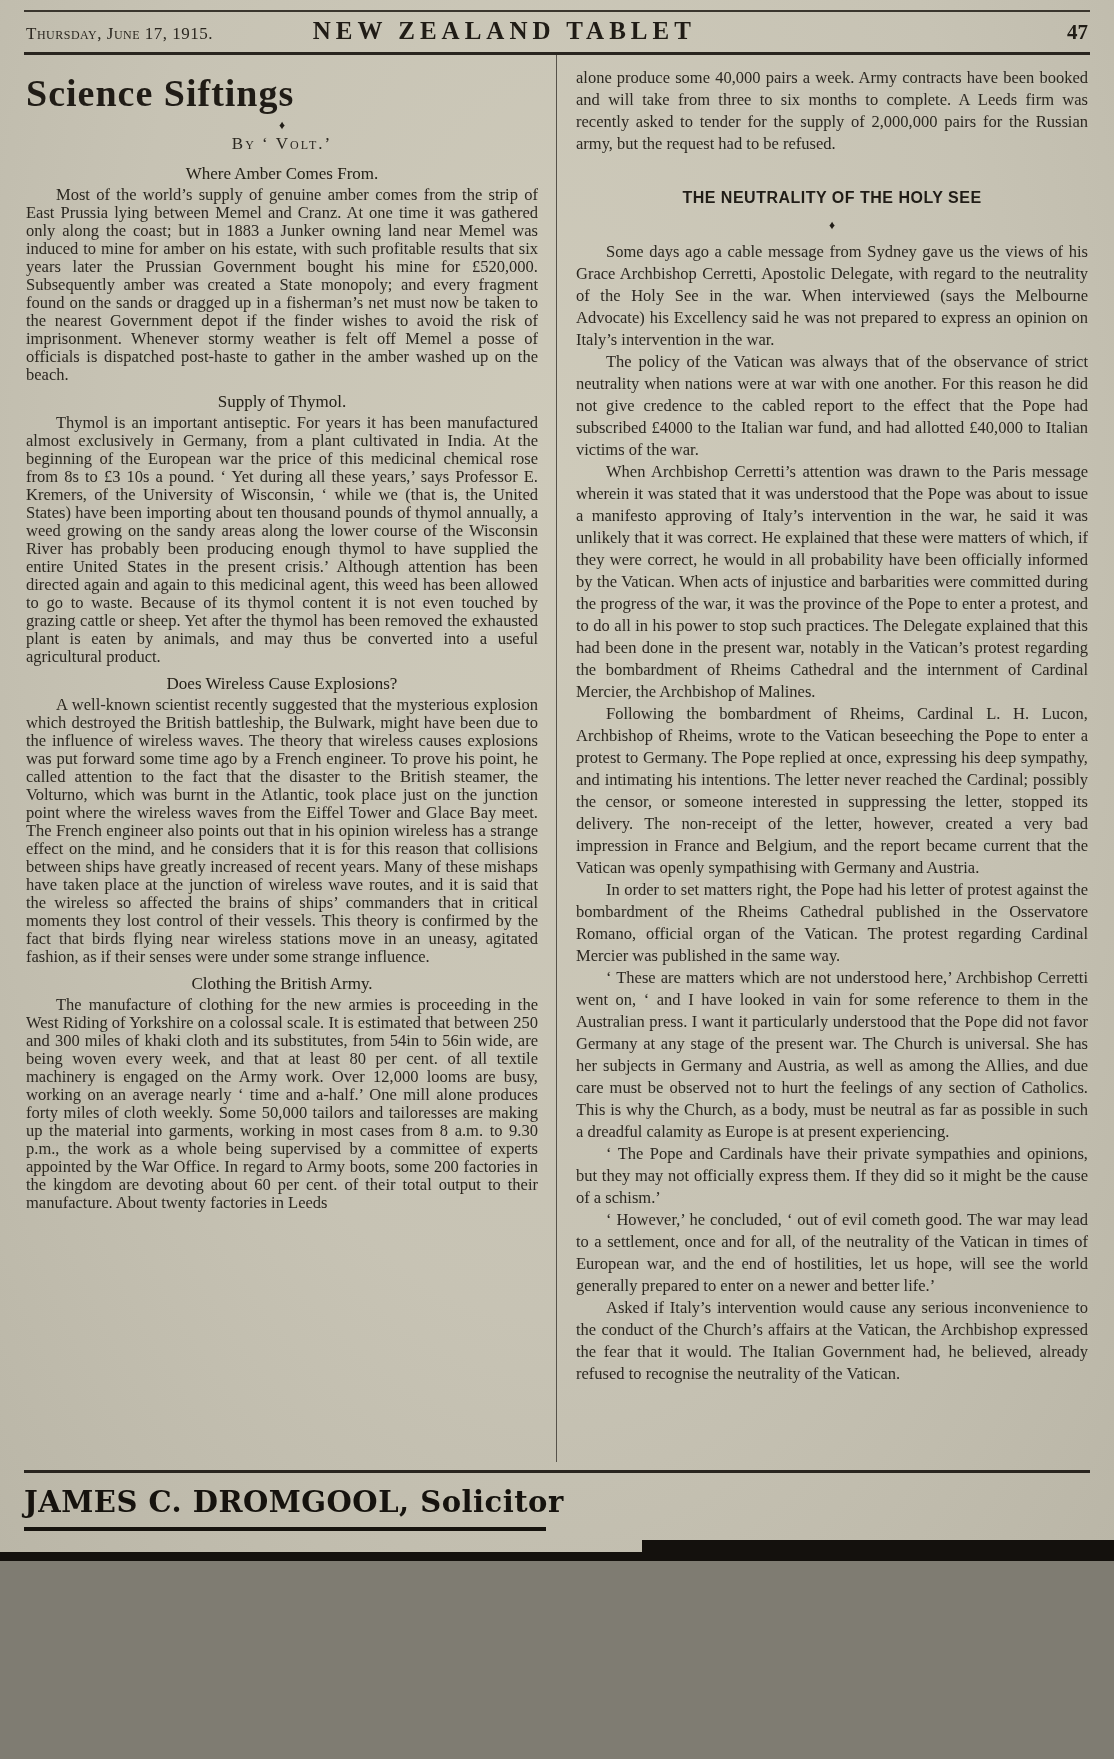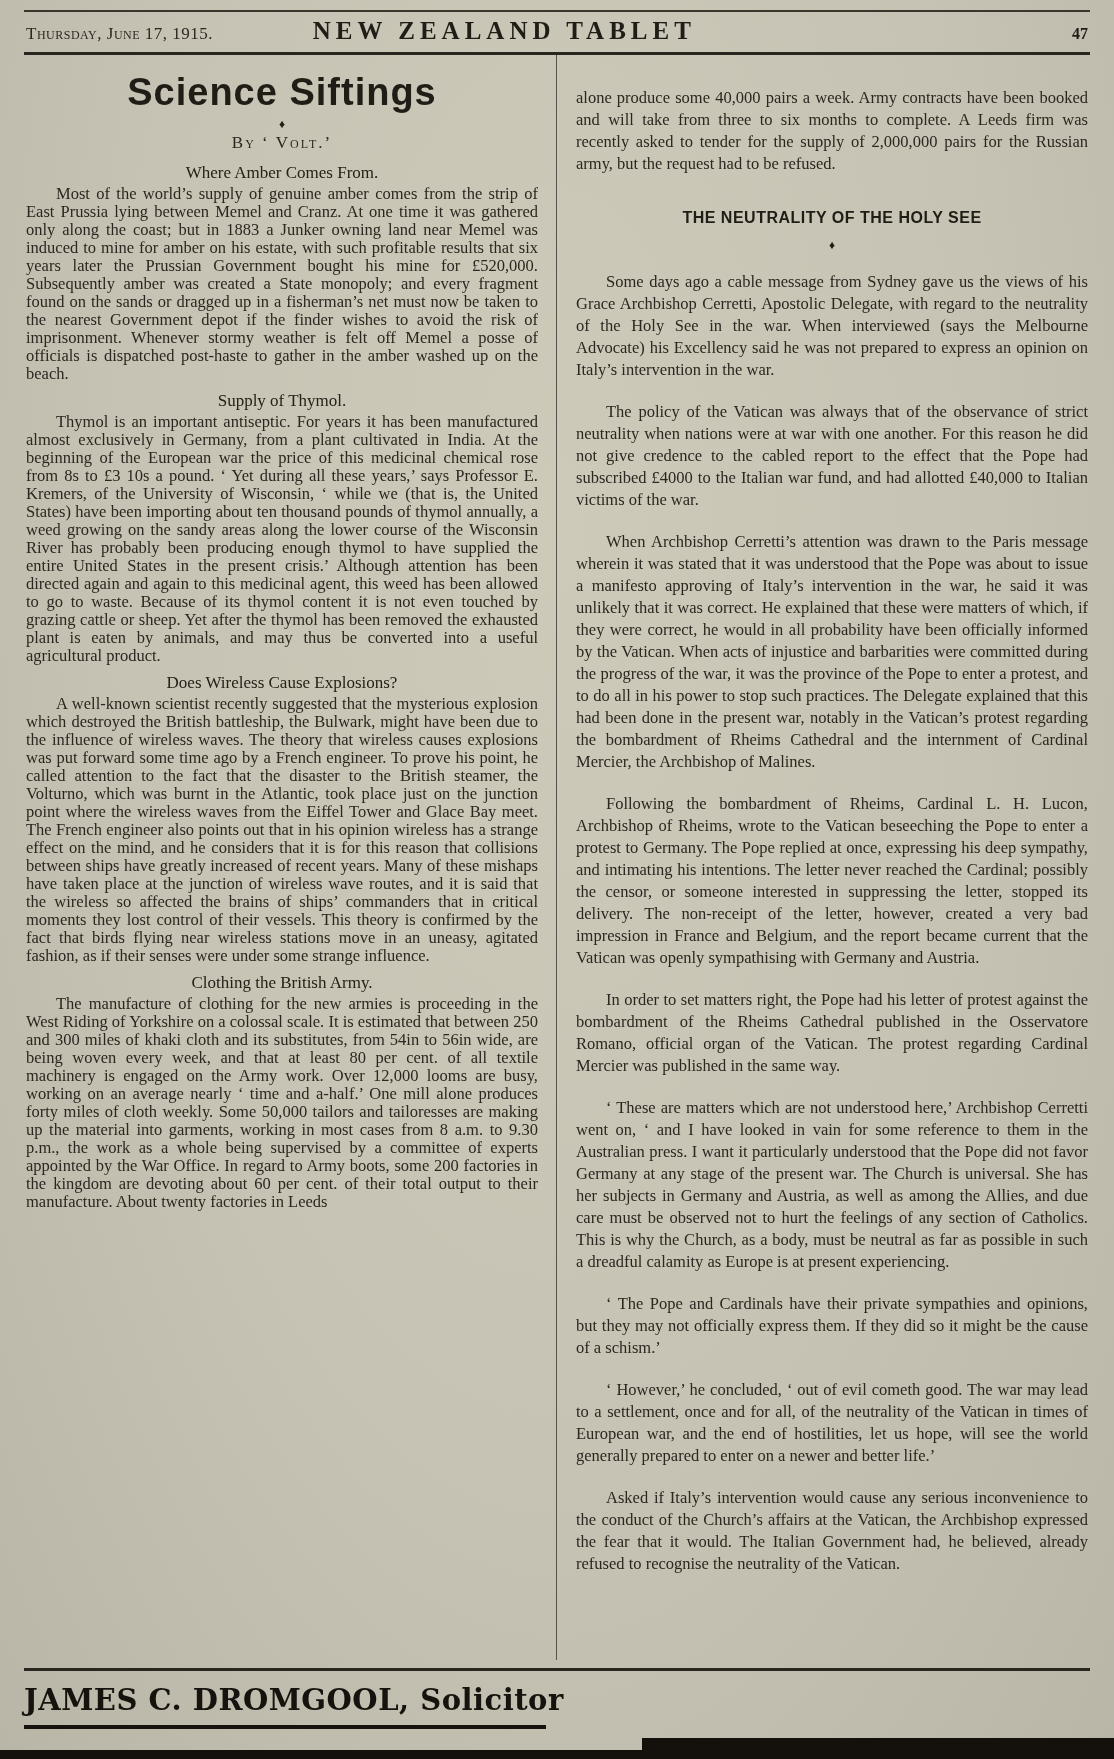--- a/index.html
+++ b/index.html
@@ -2,21 +2,21 @@
 <html><head>
 <meta charset="utf-8">
 <style>
   html, body { margin: 0; padding: 0; }
   body {
     background: #7f7c72;
     font-family: "Liberation Serif", "DejaVu Serif", serif;
   }
   .page {
     width: 1114px;
-    height: 1759px;
+    height: 1561px;
     margin: 0 auto;
     position: relative;
     display: flex;
     flex-direction: column;
     background: radial-gradient(ellipse at 50% 30%, #cecaba 0%, #c7c3b4 55%, #bab6a7 100%);
     color: #2b2720;
     overflow: hidden;
   }
 
   
@@ -39,40 +39,39 @@
     flex: 1;
     text-align: left;
     font-size: 25px;
     font-weight: bold;
     letter-spacing: 5px;
     color: #201c16;
   }
   .masthead-page {
     width: 27%;
     text-align: right;
-    font-size: 16px;
+    font-size: 21px;
     font-weight: bold;
     color: #201c16;
   }
 
   
   .columns {
     flex: 1 1 auto;
     display: flex;
     margin: 0 24px;
     overflow: hidden;
   }
   .col { width: 50%; }
   .col-left  { padding: 4px 18px 0 2px; }
   .col-right { padding: 12px 2px 0 19px; border-left: 1px solid #56524a; }
 
   .article-title {
     margin: 12px 0 0;
-    text-align: center;
-    font-family: Liberation Sans, sans-serif;
+    font-family: Liberation Serif, serif;
     font-weight: bold;
     font-size: 38px;
     letter-spacing: 1px;
     color: #201c16;
   }
   .ornament {
     text-align: center;
     font-size: 12px;
     line-height: 1;
     margin: 4px 0 3px;
@@ -93,21 +92,21 @@
     color: #252118;
   }
   .body-text {
     margin: 0;
     font-size: 16.5px;
     line-height: 18px;
     text-align: justify;
     text-indent: 30px;
     color: #2b2720;
   }
-  .col-right .body-text { line-height: 22px; margin-top: 20px; }
+  .col-right .body-text { line-height: 22px; }
   .noindent { text-indent: 0; }
 
   .news-heading {
     margin: 34px 0 12px;
     text-align: center;
     font-family: "Liberation Sans", "DejaVu Sans", sans-serif;
     font-weight: bold;
     font-size: 16px;
     letter-spacing: 0.5px;
     color: #201c16;

